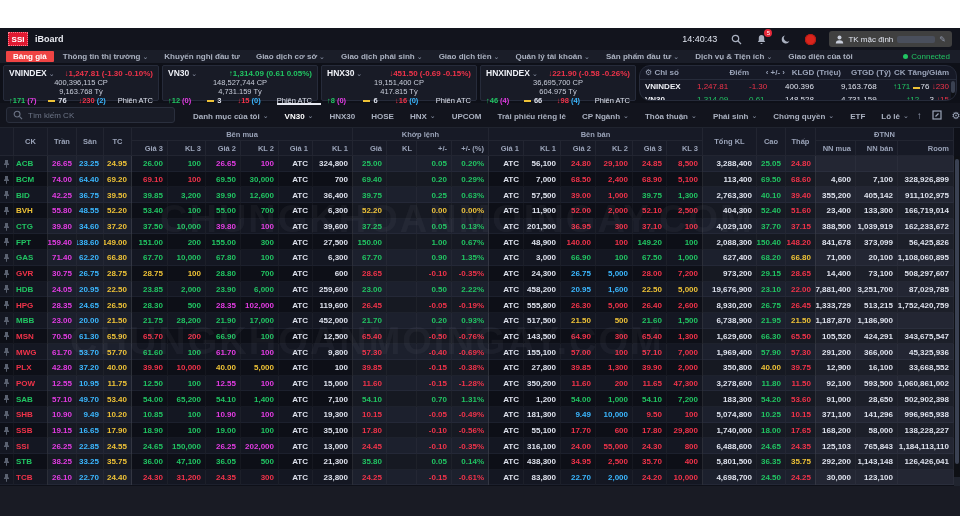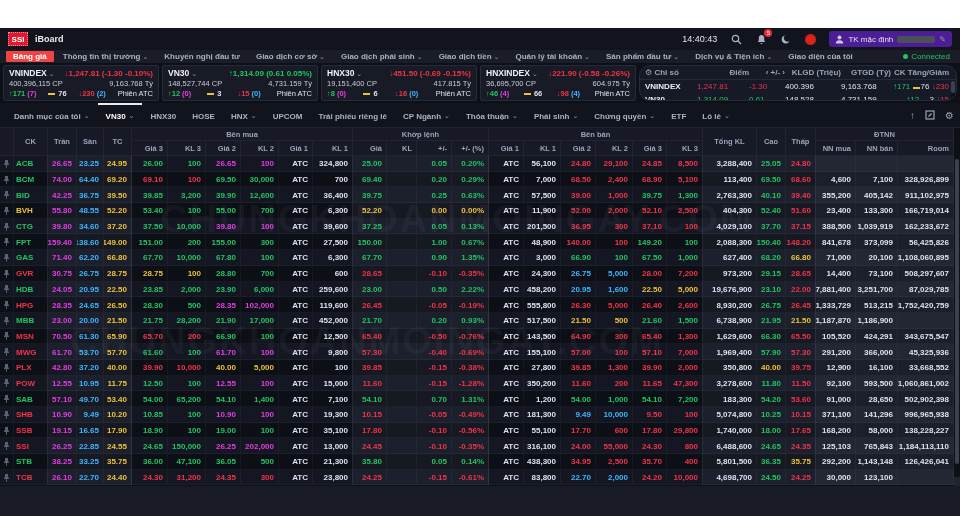--- a/index.html
+++ b/index.html
@@ -13,42 +13,42 @@
   .logo { width:20px; height:14px; background:#e01931; border:1px dotted #ff8090; color:#fff;
     font-size:8px; font-weight:bold; display:flex; align-items:center; justify-content:center; }
   .app-title { color:#e8eaf0; font-size:9px; font-weight:bold; margin-left:7px; }
   .topbar-right { margin-left:auto; display:flex; align-items:center; gap:13px; }
   .clock { color:#dfe3ee; font-size:9px; }
   .tb-icon { width:12px; height:12px; display:flex; align-items:center; justify-content:center; position:relative; }
   .tb-icon svg { display:block; }
   .badge { position:absolute; top:-4px; right:-5px; background:#e5293a; color:#fff; font-size:6px;
     border-radius:5px; min-width:8px; height:8px; line-height:8px; text-align:center; padding:0 1px; }
   .flag-dot { width:11px; height:11px; border-radius:50%; background:#da251d; box-shadow:inset 0 0 0 1px #b71c15; }
-  .account { background:#4c1d95; border-radius:3px; height:16px; display:flex; align-items:center;
+  .account { background:#404040; border-radius:3px; height:16px; display:flex; align-items:center;
     gap:4px; padding:0 6px; color:#dfe3ee; font-size:8px; }
   .redacted { width:38px; height:7px; background:#4a4f5c; border-radius:2px; }
   .pencil { color:#8b93a7; font-size:8px; }
 
   
   .menubar { height:13px; background:#1a1d28; display:flex; align-items:center; padding:0 6px; gap:2px; }
   .menu-item { color:#aab1c0; font-size:8px; font-weight:bold; padding:1px 7px; white-space:nowrap; cursor:pointer; }
   .menu-item.active { background:#ef4444; color:#fff; border-radius:1px;text-align:right; }
   .menu-item .caret { color:#7c8496; font-size:7px; margin-left:2px; }
   .connected { margin-left:auto; color:#21c462; font-size:8px; display:flex; align-items:center; gap:3px; padding-right:4px;}
   .conn-dot { width:5px; height:5px; border-radius:50%; background:#21c462; }
 
   
   .cards-row { height:40px; display:flex; gap:3px; padding:2px 3px; background:#0e1018; }
   .card { width:156px; flex:none; background:#181b26; border:1px solid #262b3a; border-radius:2px;
     padding:2px 5px; display:flex; flex-direction:column; justify-content:space-between; }
   .card-l1, .card-l2, .card-l3 { display:flex; justify-content:space-between; align-items:center; font-size:8px; }
   .idx-name { color:#eef0f6; font-weight:bold; font-size:8.5px; }
   .idx-name .caret { color:#8b93a7; font-weight:normal; font-size:7px; }
   .idx-val { font-weight:bold; font-size:8px; }
-  .card-l2 { color:#c7ccd9; font-size:7.5px; }
+  .card-l2 { color:#c7ccd9; font-size:7.5px;flex-direction:column; }
   .l3-grp { display:flex; align-items:center; gap:2px; font-size:7.5px; font-weight:bold; }
   .flat-bar { display:inline-block; width:7px; height:2px; background:#eec237; margin-right:1px; }
   .session { color:#dfe3ee; font-size:7.5px; }
 
   
   .index-panel { flex:1; background:#161926; border:1px solid #262b3a; border-radius:2px;
     position:relative; overflow:hidden; font-size:8px; }
   .panel-grid { display:grid; grid-template-columns:52px 52px 36px 56px 50px 58px; align-items:center;
     height:13px; padding:0 8px 0 5px; }
   .panel-head { color:#9aa3b8; font-weight:bold; border-bottom:1px solid #262b3a; height:14px; }
@@ -288,20 +288,27 @@
             <div><span class="u">↑12 </span><span class="flat-bar"></span><span class="w">3 </span><span class="d">↓15</span></div>
           </div>
         </div>
       <div class="panel-scroll">
           <div class="pth"></div>
         </div>
     </div>
   </div>
 
   <div class="toolbar">
+    <div class="search-box">
+      <svg width="10" height="10" viewBox="0 0 11 11">
+          <circle cx="4.5" cy="4.5" r="3.2" fill="none" stroke="#6c7486" stroke-width="1.2"></circle>
+          <line x1="7" y1="7" x2="10" y2="10" stroke="#6c7486" stroke-width="1.2"></line>
+        </svg>
+      <input type="text" placeholder="Tìm kiếm CK" style="">
+    </div>
     <div id="tabs-host" style="display:flex;align-items:center;height:25px;">
         <div class="tab">
           <span>Danh mục của tôi</span>
           <span class="caret">⌄</span>
         </div>
         <div class="tab active">
           <span>VN30</span>
           <span class="caret">⌄</span>
         </div>
         <div class="tab">

